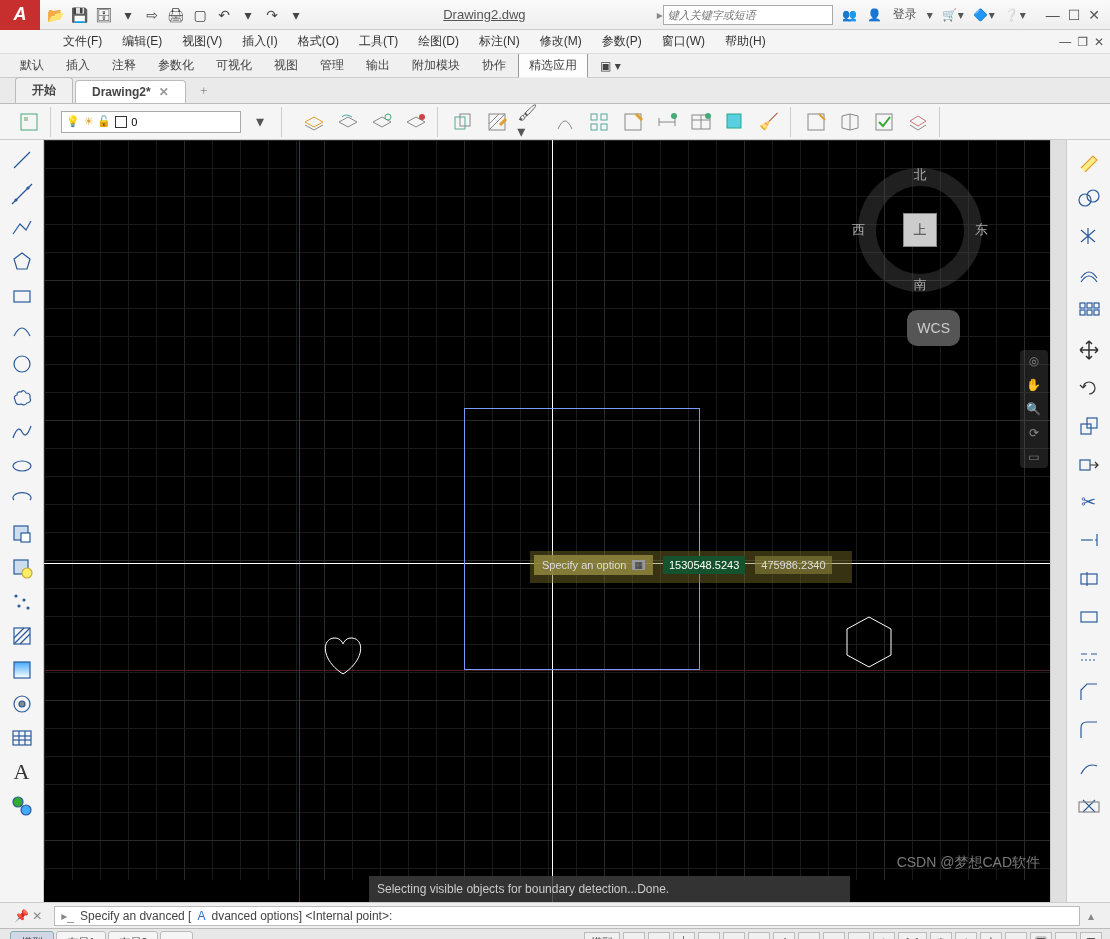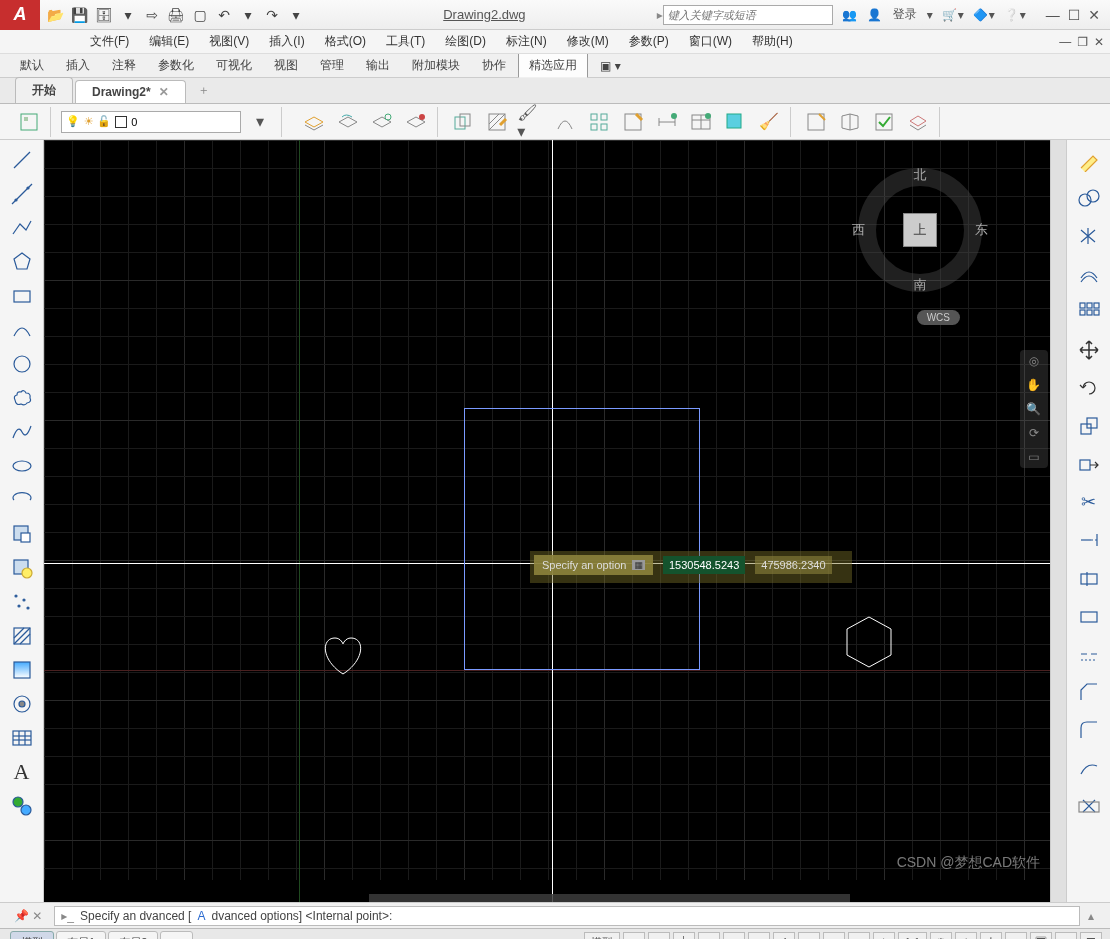--- a/index.html
+++ b/index.html
@@ -9,21 +9,21 @@
 .titlebar { height: 30px; background: linear-gradient(#fafafa,#eee); display: flex; align-items: center; border-bottom: 1px solid #ccc; }
 .app-logo { width: 40px; height: 30px; background: #c72e2e; color: #fff; font-weight: bold; font-size: 18px; display: flex; align-items: center; justify-content: center; font-style: italic; }
 .qat { display: flex; align-items: center; gap: 8px; padding: 0 8px; }
 .qat-icon { width: 16px; height: 16px; display: flex; align-items: center; justify-content: center; color: #444; font-size: 14px; }
 .title-center { flex: 1; text-align: center; color: #555; font-size: 13px; text-decoration: underline; }
 .search-box { width: 170px; height: 20px; border: 1px solid #aaa; background: #fff; font-style: italic; color: #888; padding: 0 4px; font-size: 11px; }
 .tb-right { display: flex; align-items: center; gap: 10px; padding: 0 10px; color: #555; }
 .win-btns { display: flex; gap: 8px; padding: 0 10px; color: #555; font-size: 14px; }
 
 
-.menubar { height: 24px; background: #f5f5f5; display: flex; align-items: center; padding-left: 82px; gap: 4px; font-size: 12px; color: #333; border-bottom: 1px solid #ddd; position: relative;}
+.menubar { height: 24px; background: #f5f5f5; display: flex; align-items: center; padding-left: 55px; gap: 4px; font-size: 12px; color: #333; border-bottom: 1px solid #ddd; position: relative;}
 .menu-item { padding: 2px 8px; }
 .menu-right { position: absolute; right: 6px; display:flex; gap: 6px; color:#555;}
 
 
 .ribbon-tabs { height: 24px; background: #f0f0f0; display: flex; align-items: center; padding-left: 10px; gap: 2px; font-size: 12px; border-bottom: 1px solid #ccc; }
 .rtab { padding: 3px 10px; color: #444; }
 .rtab.active { border: 1px solid #999; border-bottom: 1px solid #f0f0f0; background: #fdfdfd; }
 
 
 .file-tabs { height: 26px; background: #eaeaea; display: flex; align-items: flex-end; padding-left: 15px; gap: 2px; border-bottom: 1px solid #bbb; }
@@ -54,21 +54,21 @@
 .axis-y { position: absolute; width: 1px; top:0; bottom:0; left: 255px; background: #204a20; }
 
 .rect-shape { position: absolute; left: 420px; top: 268px; width: 236px; height: 262px; border: 1.5px solid #7a9aff; }
 .hexagon { position: absolute; left: 797px; top: 474px; }
 .heart { position: absolute; left: 269px; top: 490px; }
 
 .viewcube { position: absolute; right: 60px; top: 20px; width: 140px; height: 140px; }
 .vc-ring { position:absolute; inset:8px; border: 18px solid rgba(80,80,80,0.4); border-radius:50%;}
 .vc-center { position:absolute; left:50%; top:50%; width:34px; height:34px; transform:translate(-50%,-50%); background:#ccc; border:1px solid #888; display:flex; align-items:center; justify-content:center; color:#444; font-size:13px;}
 .vc-label { position:absolute; color:#aaa; font-size:13px; }
-.wcs-badge { position:absolute; right:90px; top:170px; background:#555; color:#ccc; padding:2px 10px; border-radius:10px; font-size:10px;}
+.wcs-badge { position:absolute; right:90px; top:170px; background:#555; color:#ccc; padding:10px 10px; border-radius:10px; font-size:14px;}
 
 .nav-panel { position:absolute; right:2px; top:210px; width:28px; background:rgba(100,100,100,0.3); border-radius:4px; padding:4px 0; display:flex; flex-direction:column; align-items:center; gap:10px; color:#888;}
 
 .dyn-input { position:absolute; left:490px; top:415px; display:flex; align-items:center; }
 .dyn-bg { position:absolute; left:-4px; top:-4px; right:-20px; bottom:-8px; background: rgba(120,110,40,0.45); }
 .dyn-prompt { background: rgba(140,130,60,0.9); color:#ddd; padding:4px 8px; font-size:11px; position:relative; display:flex; align-items:center; gap:6px;}
 .dyn-field { background:#43432a; color:#7affb0; padding:3px 6px; font-size:11px; position:relative; margin-left:10px;}
 .dyn-field.sel { background:#14532d; color:#fff;}
 .dyn-field2 { background: rgba(140,130,60,0.6); color:#ddd; padding:3px 6px; font-size:11px; position:relative; margin-left:10px;}
 
@@ -535,20 +535,21 @@
 
     <div class="nav-panel">
       <span>◎</span>
       <span>✋</span>
       <span>🔍</span>
       <span>⟳</span>
       <span>▭</span>
     </div>
 
     <div class="cmd-history">
+      <div>Selecting visible objects for boundary detection...Done.</div>
     </div>
     <div class="watermark">CSDN @梦想CAD软件</div>
   </div>
 
   <div class="rt-scroll"></div>
   <div class="right-tools">
     <div class="lt-btn">
         <svg width="24" height="24">
           <path d="M4 20 L16 8 L20 12 L8 24" stroke="#e0a030" fill="#fe8"></path>
         </svg>

